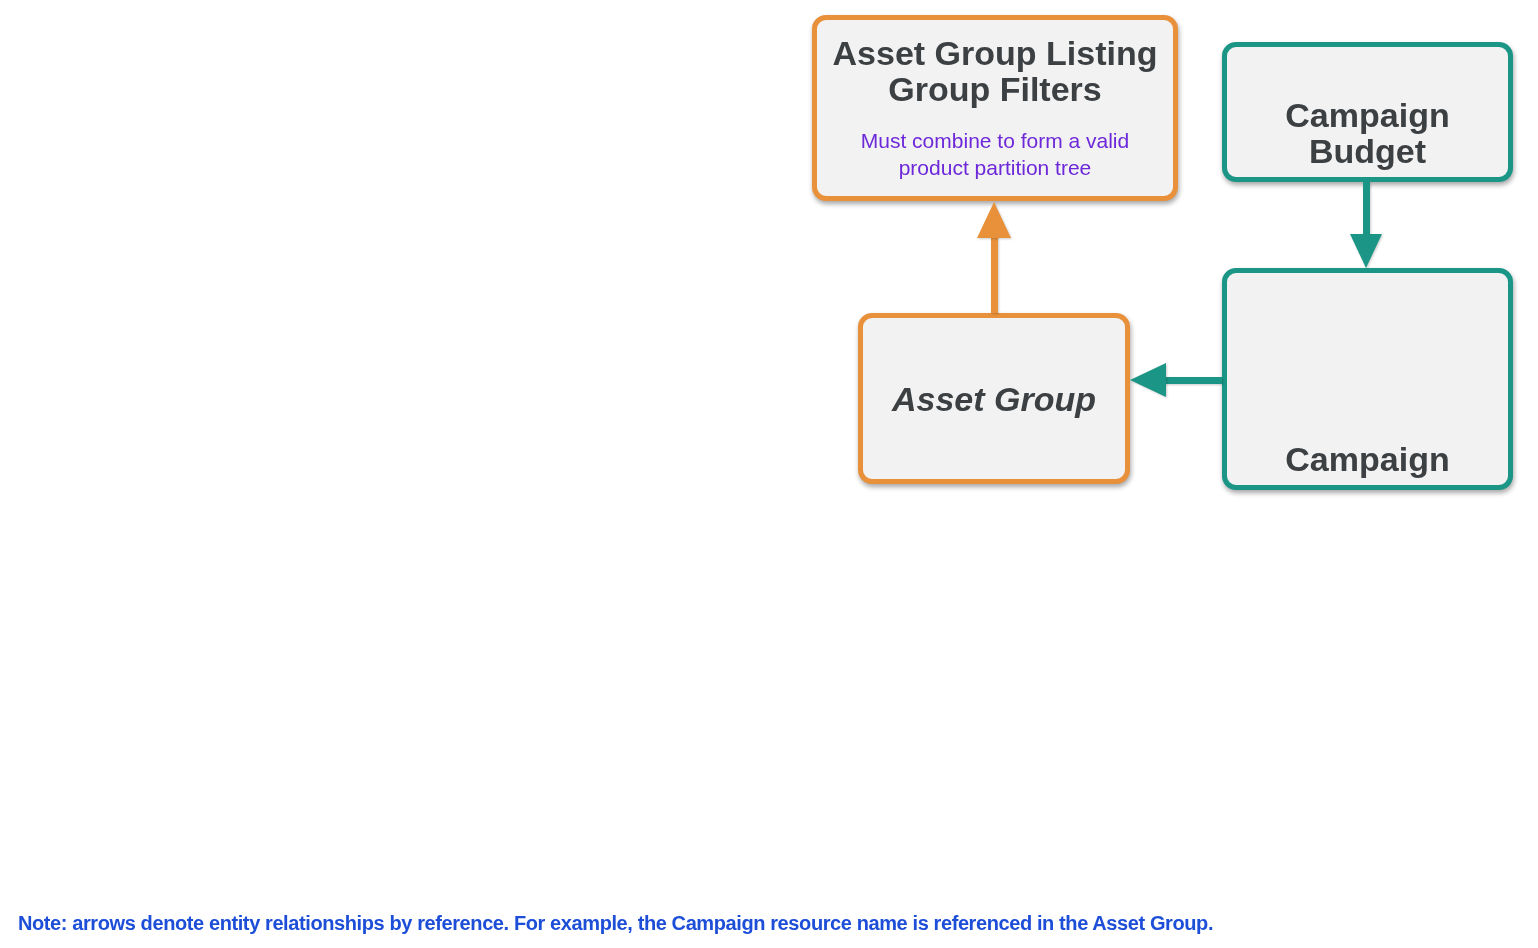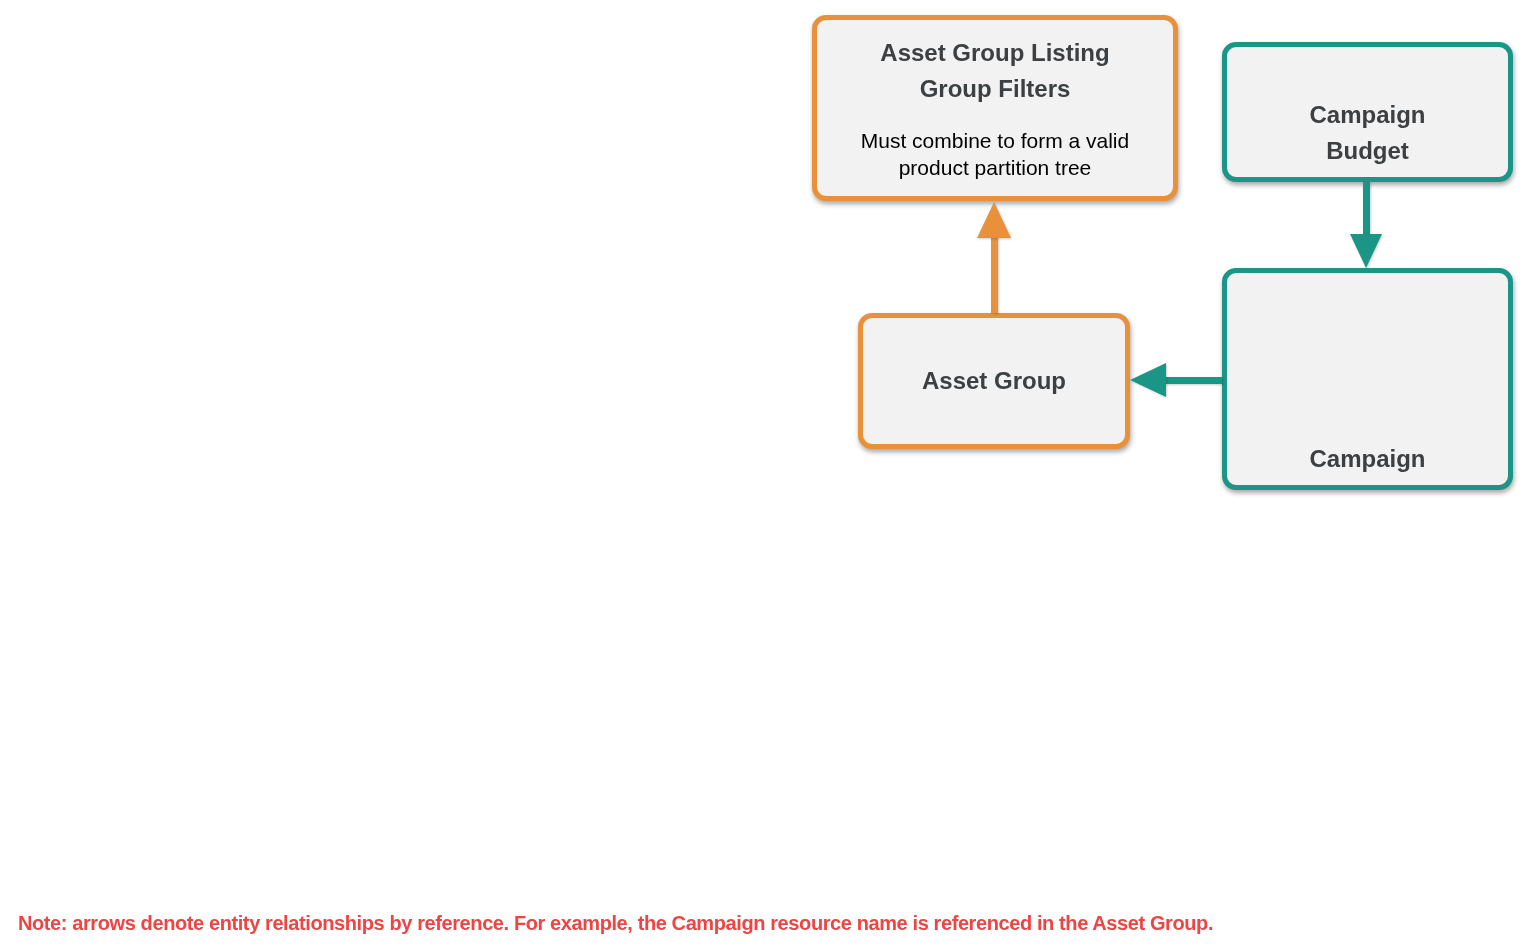--- a/index.html
+++ b/index.html
@@ -26,37 +26,37 @@
     flex-direction: column;
     align-items: center;
     justify-content: center;
     text-align: center;
     padding: 8px 14px;
   }
   .node.orange { border-color: #E8913A; }
   .node.teal   { border-color: #1B9686; justify-content: flex-end; }
   .node-title {
     font-weight: bold;
-    font-size: 24px;
+    font-size: 34px;
     line-height: 36px;
     color: #3C4043;
     white-space: pre-line;
   }
   .node-subtitle {
     font-size: 21px;
     line-height: 27px;
-    color: #000000;
+    color: #6d28d9;
     white-space: pre-line;
     margin-top: 20px;
   }
   .node-subtitle:empty { display: none; }
 
   .node-listing        { left: 812px;  top: 15px;  width: 366px; height: 186px; }
   .node-campaign-budget{ left: 1222px; top: 42px;  width: 291px; height: 140px; }
-  .node-asset-group    { left: 858px;  top: 313px; width: 272px; height: 136px; }
+  .node-asset-group    { left: 858px;  top: 313px; width: 272px; height: 171px; font-style: italic; }
   .node-campaign       { left: 1222px; top: 268px; width: 291px; height: 222px; }
 
   .arrow-layer { position: absolute; inset: 0; pointer-events: none; }
   .shaft, .head { position: absolute; }
   .shaft { filter: drop-shadow(1px 1px 1px rgba(0,0,0,0.2)); }
   .head  { width: 0; height: 0; filter: drop-shadow(1px 1px 1px rgba(0,0,0,0.2)); }
 
   
   .shaft-up   { left: 991px; top: 236px; width: 7px; height: 77px; background: #E8913A; }
   .head-up    { left: 977px; top: 202px;
@@ -78,21 +78,21 @@
                 border-bottom: 17px solid transparent;
                 border-right: 36px solid #1B9686; }
 
   .footnote {
     position: absolute;
     left: 18px;
     top: 912px;
     font-size: 20px;
     font-weight: bold;
     letter-spacing: -0.4px;
-    color: #ef4444;
+    color: #1d4ed8;
     white-space: nowrap;
   }
 </style>
 </head>
 <body>
 
 <div class="canvas">
 
   <div class="node orange node-listing">
     <div class="node-title">Asset Group Listing

